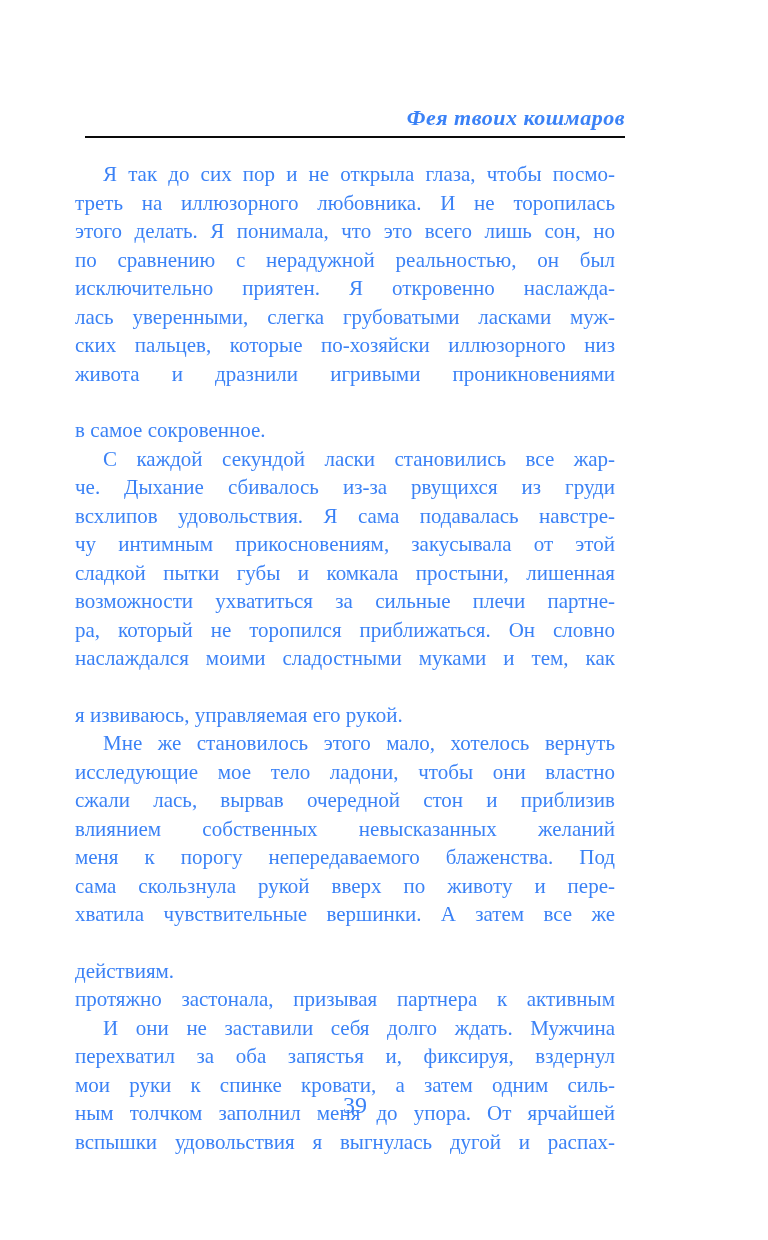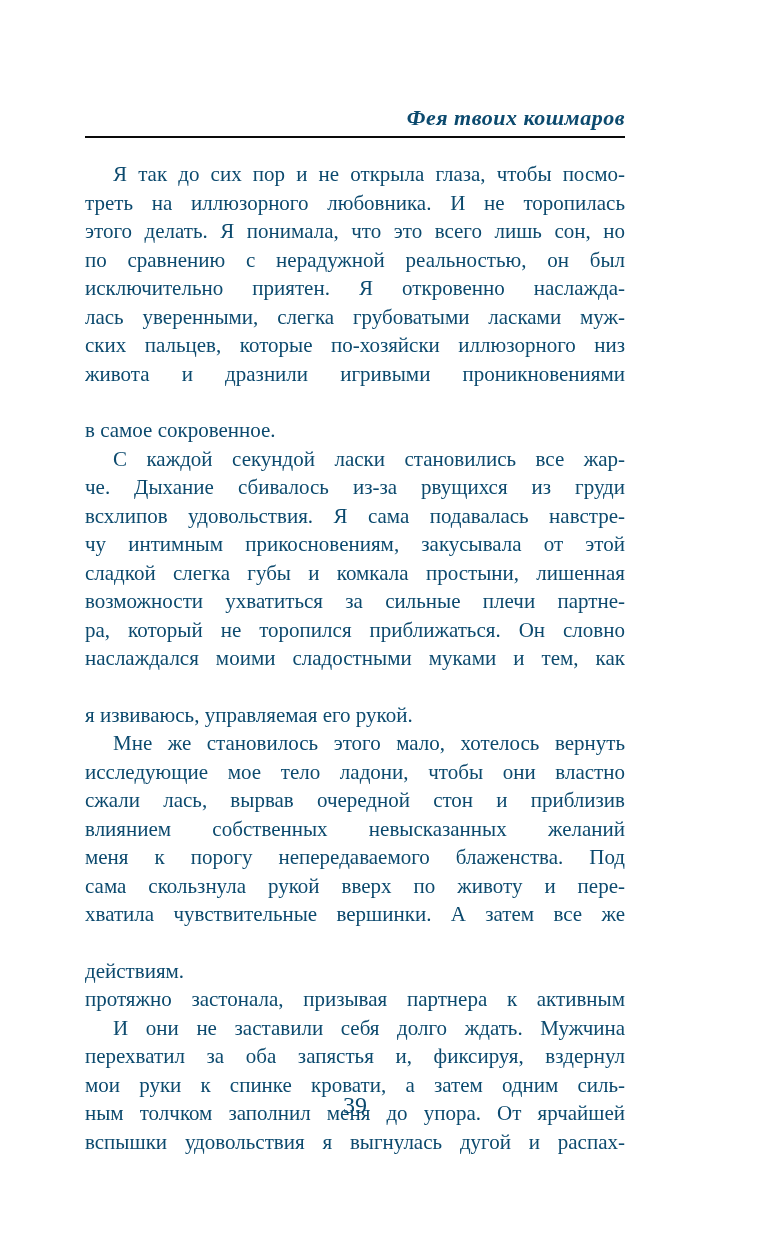--- a/index.html
+++ b/index.html
@@ -1,21 +1,21 @@
 <!DOCTYPE html>
 <html><head>
 <meta charset="utf-8">
 <style>
   html, body { margin: 0; padding: 0; background: #ffffff; }
   .page {
     position: relative;
     width: 768px;
     height: 1240px;
     background: #ffffff;
-    color: #0c4a6e;
+    color: #3b82f6;
     font-family: "Liberation Serif", serif;
     overflow: hidden;
   }
   .running-head {
     position: absolute;
     left: 85px;
     top: 105px;
     width: 540px;
     text-align: right;
     font-style: italic;
@@ -26,21 +26,21 @@
   .header-rule {
     position: absolute;
     left: 85px;
     top: 136px;
     width: 540px;
     height: 2px;
     background: #0a0a0a;
   }
   .text-block {
     position: absolute;
-    left: 85px;
+    left: 75px;
     top: 160px;
     width: 540px;
     font-size: 21px;
   }
   .line {
     height: 28.5px;
     line-height: 28.5px;
     text-align: justify;
     text-align-last: justify;
     overflow: hidden;
@@ -72,21 +72,21 @@
     <div class="line">исключительно приятен. Я откровенно наслажда-</div>
     <div class="line">лась уверенными, слегка грубоватыми ласками муж-</div>
     <div class="line">ских пальцев, которые по-хозяйски иллюзорного низ</div>
     <div class="line">живота и дразнили игривыми проникновениями</div>
     <div class="line pend">в самое сокровенное.</div>
 
     <div class="line indent">С каждой секундой ласки становились все жар-</div>
     <div class="line">че. Дыхание сбивалось из-за рвущихся из груди</div>
     <div class="line">всхлипов удовольствия. Я сама подавалась навстре-</div>
     <div class="line">чу интимным прикосновениям, закусывала от этой</div>
-    <div class="line">сладкой слегка губы и комкала простыни, лишенная</div>
+    <div class="line">сладкой пытки губы и комкала простыни, лишенная</div>
     <div class="line">возможности ухватиться за сильные плечи партне-</div>
     <div class="line">ра, который не торопился приближаться. Он словно</div>
     <div class="line">наслаждался моими сладостными муками и тем, как</div>
     <div class="line pend">я извиваюсь, управляемая его рукой.</div>
 
     <div class="line indent">Мне же становилось этого мало, хотелось вернуть</div>
     <div class="line">исследующие мое тело ладони, чтобы они властно</div>
     <div class="line">сжали лась, вырвав очередной стон и приблизив</div>
     <div class="line">влиянием собственных невысказанных желаний</div>
     <div class="line">меня к порогу непередаваемого блаженства. Под</div>

